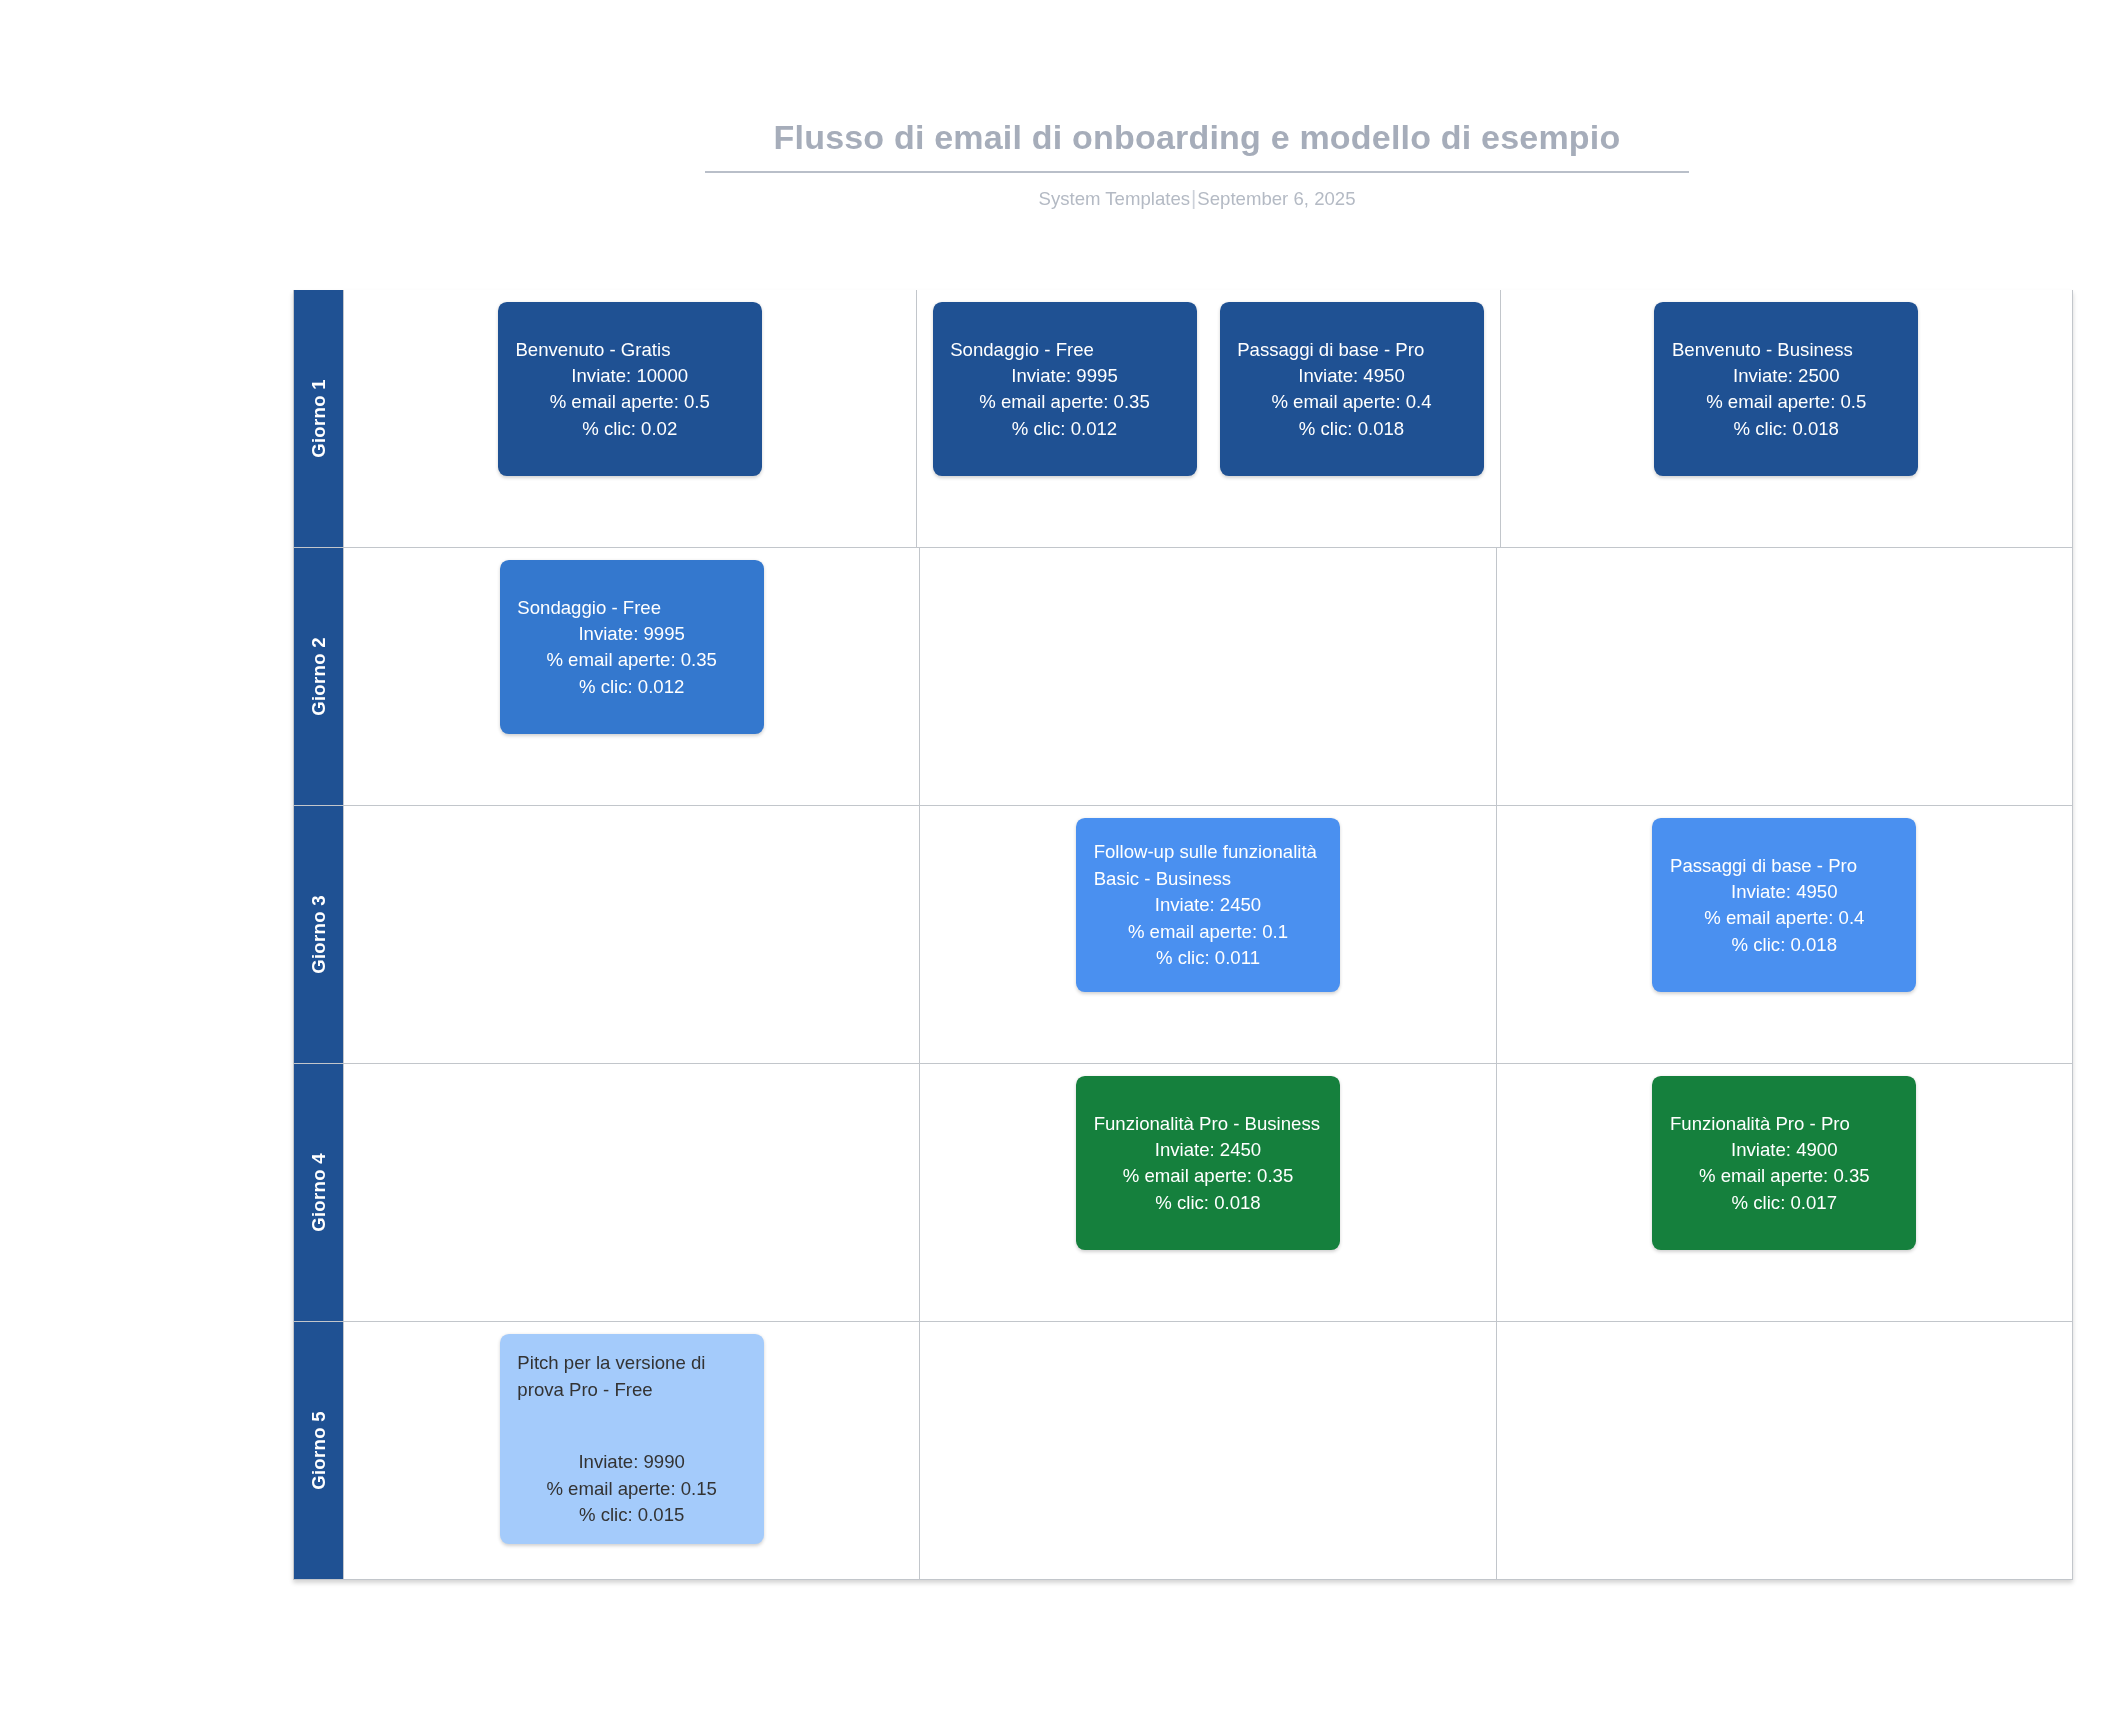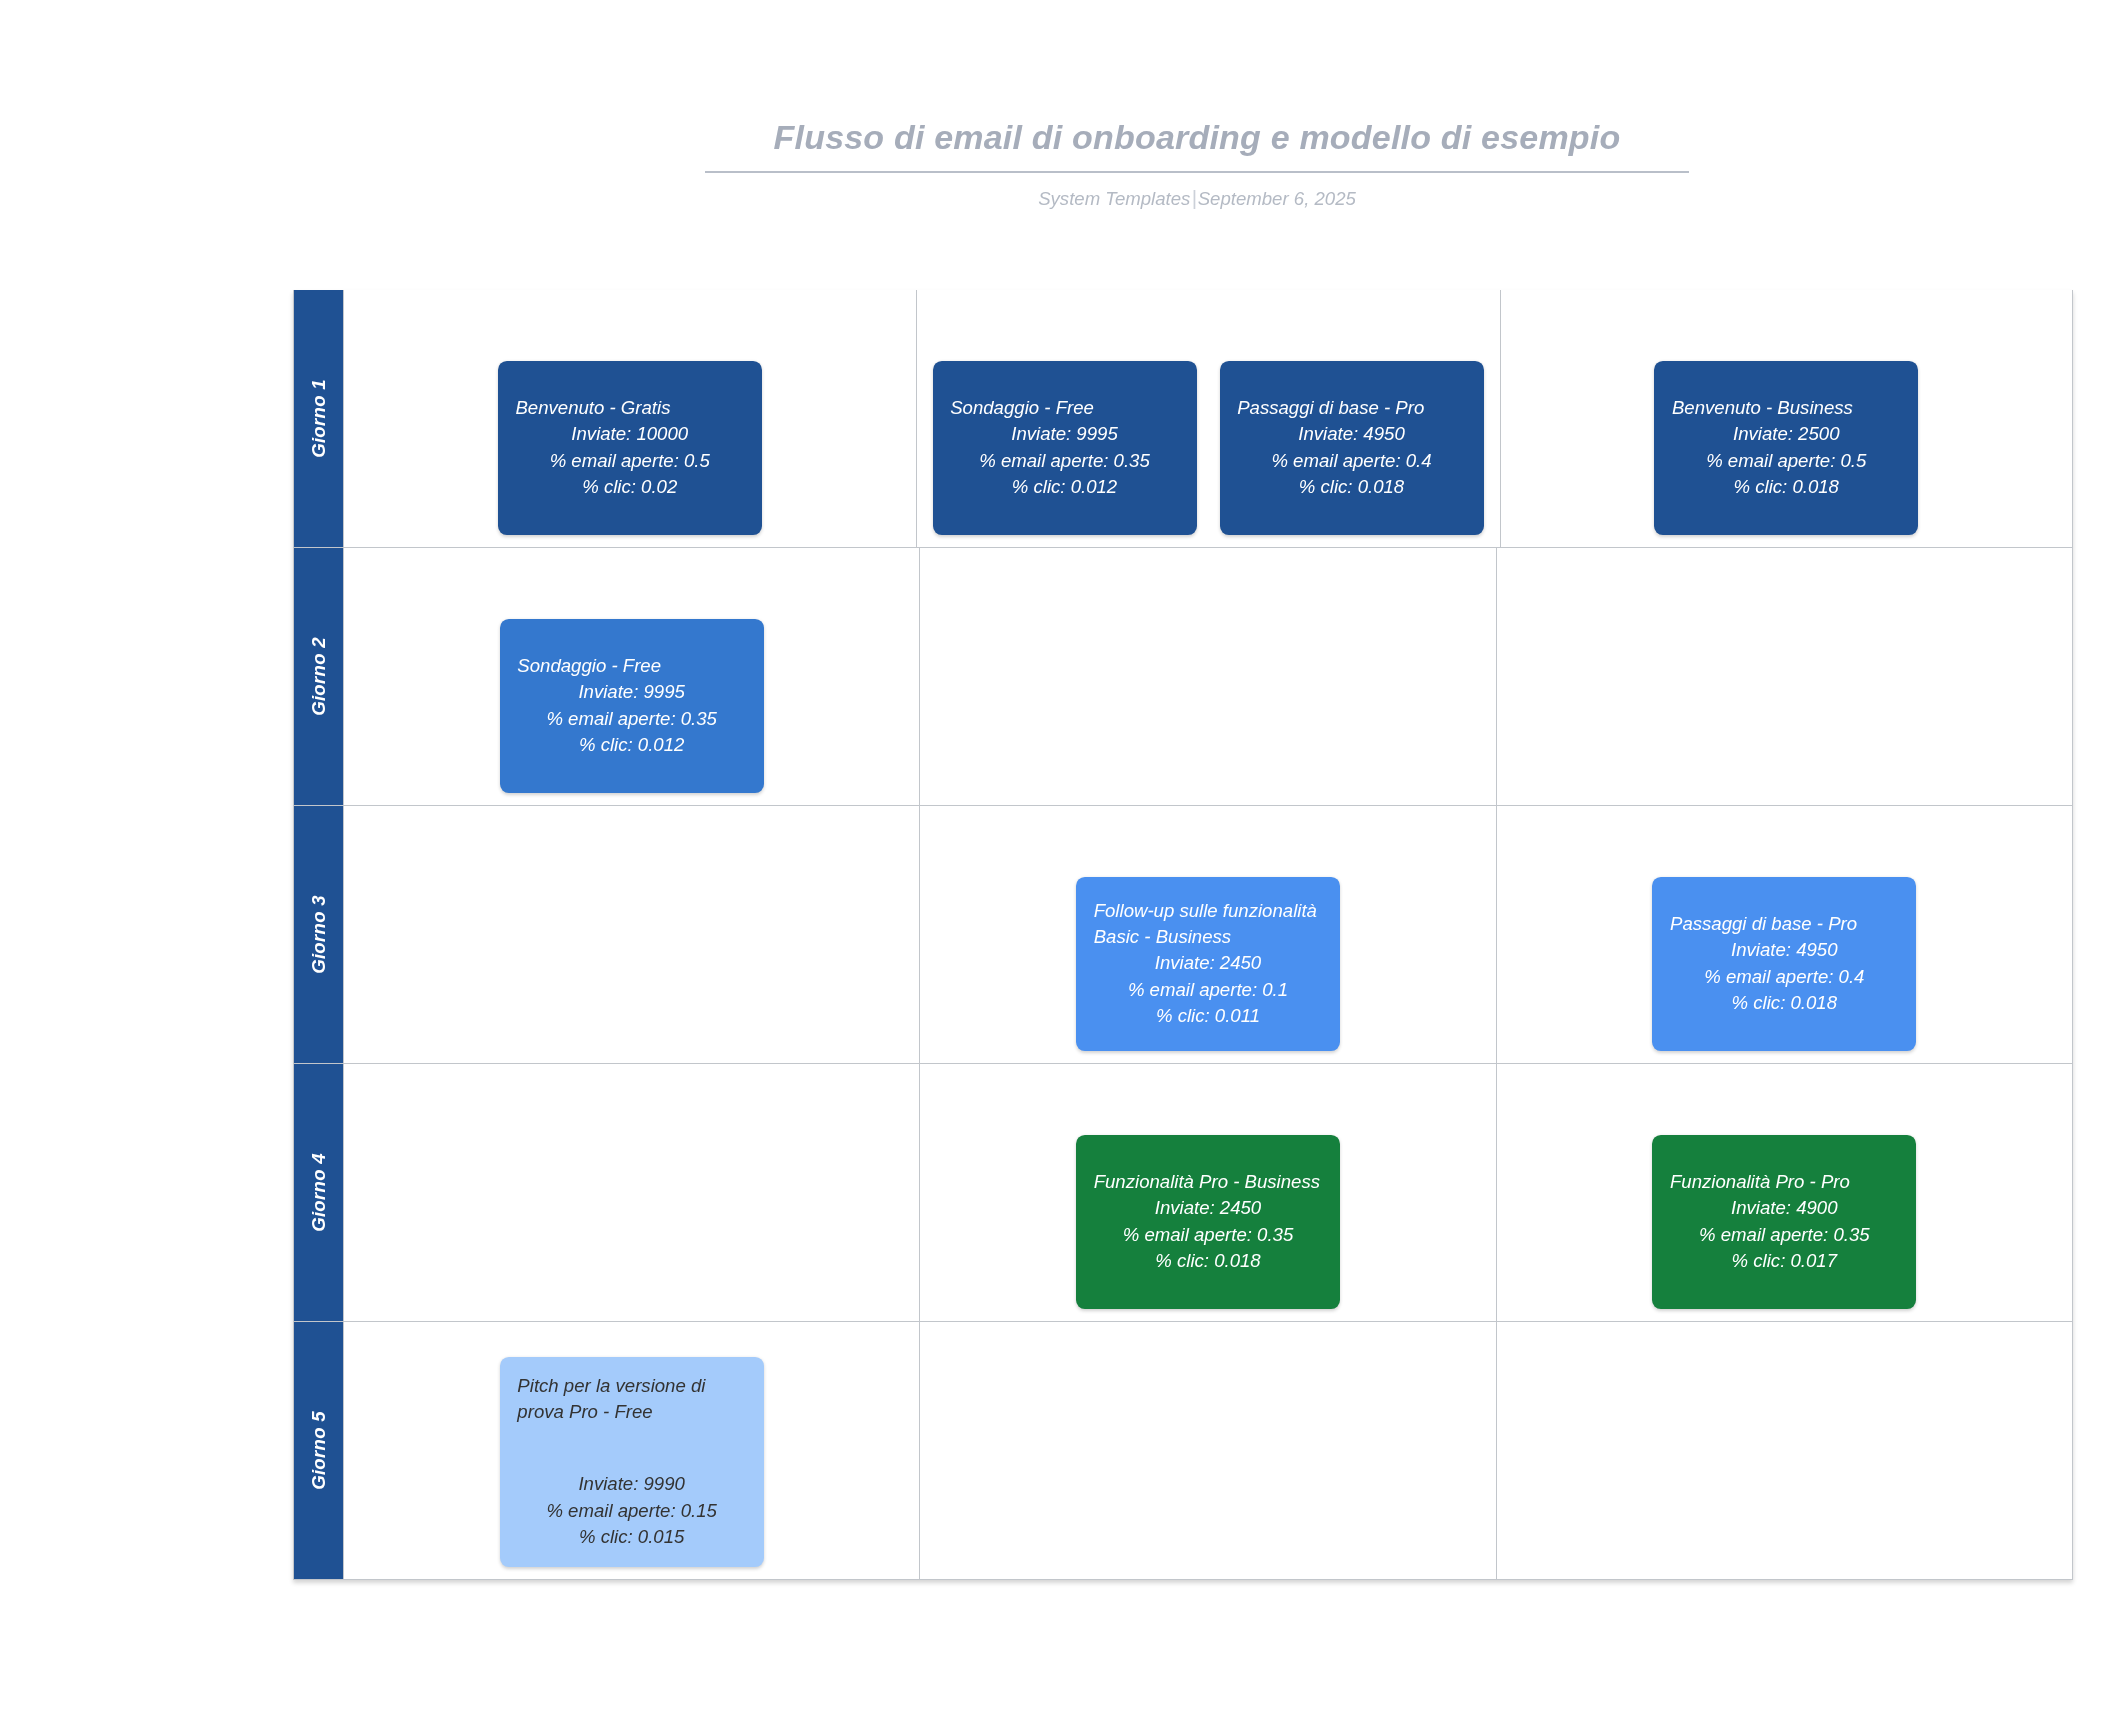--- a/index.html
+++ b/index.html
@@ -11,21 +11,20 @@
     height: 1735px;
     background: #ffffff;
     font-family: "Liberation Sans", sans-serif;
     overflow: hidden;
   }
 
   .page {
     position: relative;
     width: 2127px;
     height: 1735px;
-    font-style: italic;
   }
 
   
   .title-block {
     position: absolute;
     left: 705px;
     top: 118px;
     width: 984px;
     text-align: center;
   }
@@ -120,21 +119,21 @@
 
   .row-cells {
     display: flex;
     flex: 1 1 auto;
   }
   .cell {
     flex: 1 1 0;
     border-right: 0.9px solid #c2c6cb;
     box-sizing: border-box;
     display: flex;
-    align-items: flex-end;
+    align-items: flex-start;
     justify-content: center;
     gap: 23px;
     padding: 12.4px 16px;
   }
   .cell:last-child { border-right: none; }
 
   
   .card {
     width: 264px;
     min-height: 174px;

